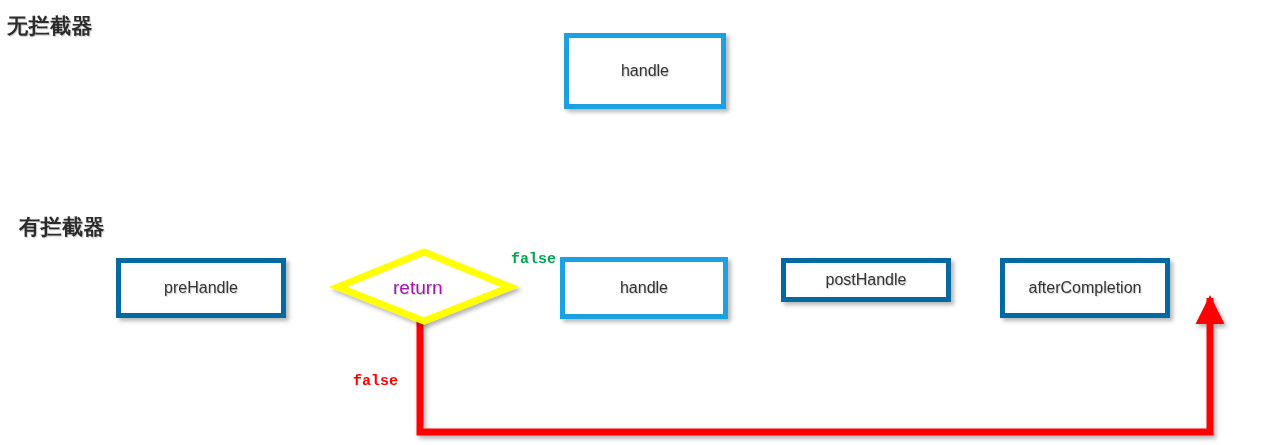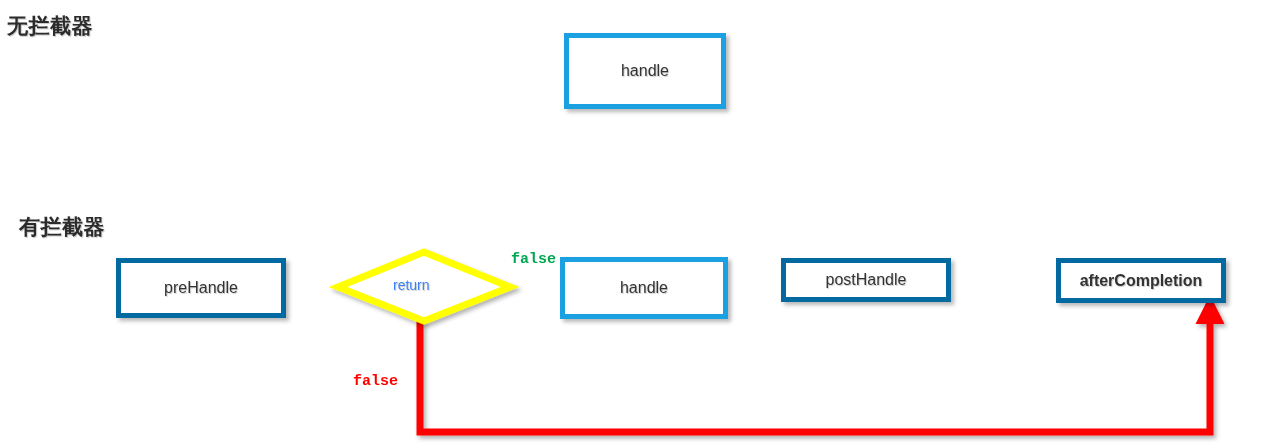--- a/index.html
+++ b/index.html
@@ -54,22 +54,22 @@
     border: 5px solid #1ba1e2;
     box-shadow: 3px 3px 4px rgba(0,0,0,0.28);
   }
   .node-label {
     text-shadow: 1px 1px 1px rgba(0,0,0,0.20);
   }
 
   .diamond-label {
     position: absolute;
     font-family: "Liberation Sans", sans-serif;
-    font-size: 14px;
-    color: #3b82f6;
+    font-size: 19px;
+    color: #a21caf;
     white-space: nowrap;
     text-shadow: 1px 1px 1px rgba(0,0,0,0.20);
   }
 
   .edge-label {
     position: absolute;
     font-family: "Liberation Mono", monospace;
     font-size: 15px;
     font-weight: bold;
     white-space: nowrap;
@@ -143,19 +143,19 @@
 <div class="diamond-label" id="label-return" style="left:393px; top:277px;">return</div>
 
 <div class="node node-blue" id="node-handle" style="left:560px; top:257px; width:168px; height:62px;">
   <span class="node-label">handle</span>
 </div>
 
 <div class="node node-gray" id="node-posthandle" style="left:781px; top:258px; width:170px; height:44px;">
   <span class="node-label">postHandle</span>
 </div>
 
-<div class="node node-gray" id="node-aftercompletion" style="left:1056px; top:258px; width:170px; height:45px;font-weight:bold;">
+<div class="node node-gray" id="node-aftercompletion" style="left:1000px; top:258px; width:170px; height:60px;">
   <span class="node-label">afterCompletion</span>
 </div>
 
 <div class="edge-label edge-label-true" id="label-true" style="left:511px; top:251px;">false</div>
 
 <div class="edge-label edge-label-false" id="label-false" style="left:353px; top:338px;margin-top:35px;">false</div>
 
 </body></html>

